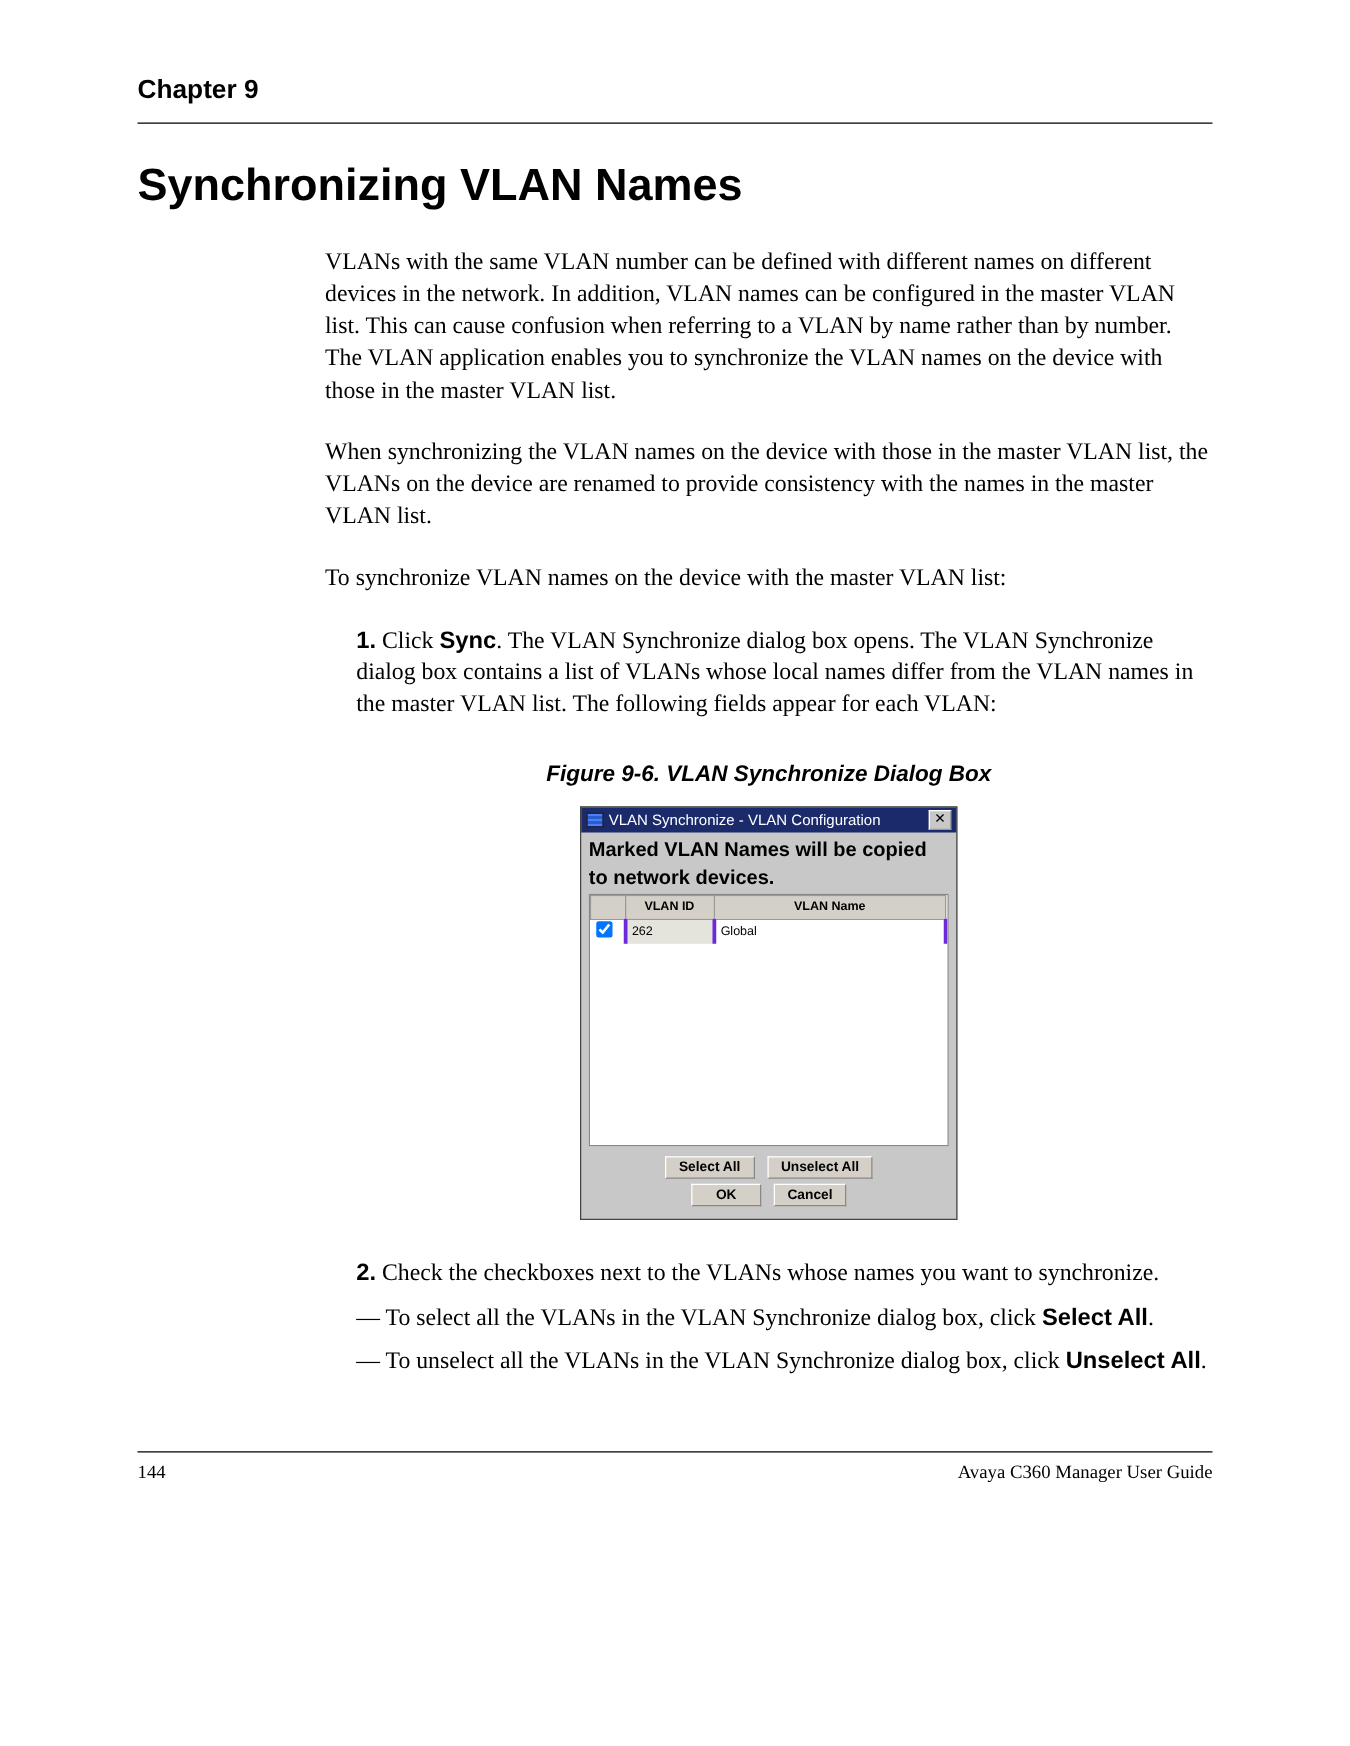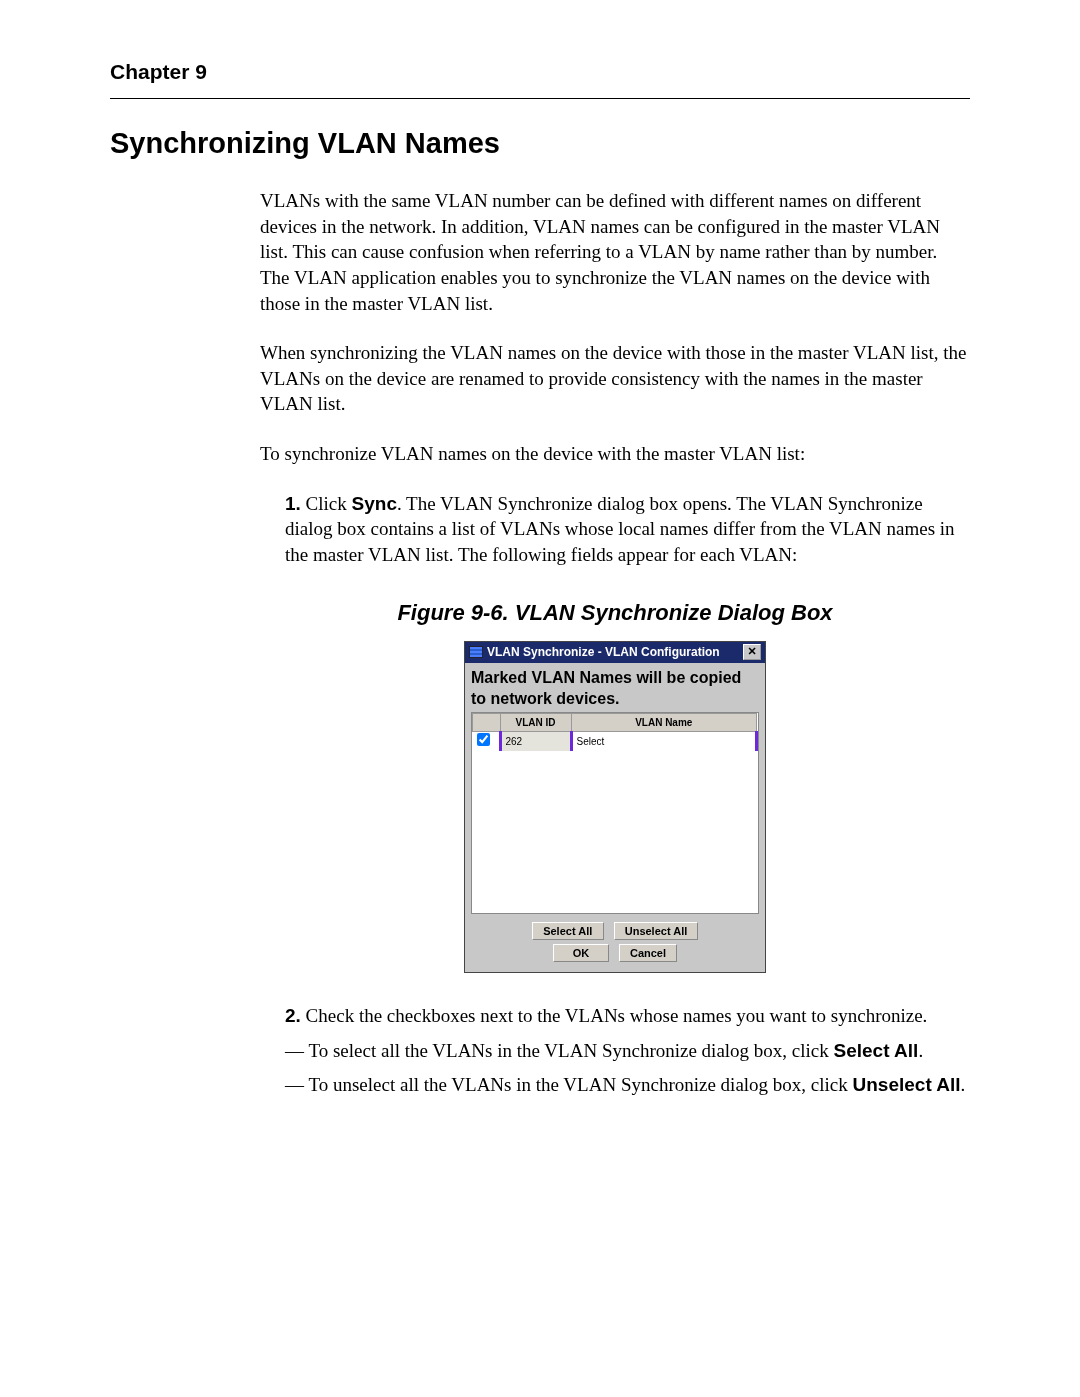--- a/index.html
+++ b/index.html
@@ -21,21 +21,21 @@
     margin-bottom: 14px;
   }
   .hr-top {
     border: none;
     border-top: 1.5px solid #000;
     margin: 0 0 20px 0;
   }
   .section-title {
     font-family: Arial, Helvetica, sans-serif;
     font-weight: bold;
-    font-size: 29px;
+    font-size: 36px;
     margin: 28px 0 28px 0;
   }
   .body-block {
     margin-left: 150px;
     font-size: 19px;
     line-height: 1.35;
   }
   .para {
     margin-bottom: 24px;
   }
@@ -58,21 +58,21 @@
     margin-left: 25px;
     text-indent: -28px;
     padding-left: 28px;
     margin-bottom: 8px;
   }
   .figure-caption {
     text-align: center;
     font-family: Arial, Helvetica, sans-serif;
     font-weight: bold;
     font-style: italic;
-    font-size: 22px;
+    font-size: 18px;
     margin: 30px 0 14px 0;
   }
   
   .dialog-wrap {
     display: flex;
     justify-content: center;
     margin-bottom: 30px;
   }
   .dialog {
     width: 300px;
@@ -81,21 +81,21 @@
     font-family: Tahoma, Arial, sans-serif;
     font-size: 11px;
   }
   .dialog-titlebar {
     background: #1a2a6a;
     color: #fff;
     display: flex;
     align-items: center;
     justify-content: space-between;
     padding: 2px 4px;
-    font-weight: bold;
+    font-weight: normal;
     font-size: 12px;
   }
   .title-left { display:flex; align-items:center; gap:4px; }
   .title-icon {
     width:12px; height:10px;
     background: repeating-linear-gradient(#4a7eff 0 2px, #2a5ecf 2px 4px);
     border:1px solid #223;
   }
   .dlg-close {
     background:#c8c8c8;
@@ -214,21 +214,21 @@
               <tr>
                 <th class="chk-cell"></th>
                 <th>VLAN ID</th>
                 <th>VLAN Name</th>
               </tr>
             </thead>
             <tbody>
               <tr>
                 <td class="chk-cell"><input type="checkbox" checked="" style=""></td>
                 <td class="id-cell">262</td>
-                <td>Select</td>
+                <td>Global</td>
               </tr>
             </tbody>
           </table>
         </div>
         <div class="dialog-buttons">
           <button class="dlg-btn">Select All</button>
           <button class="dlg-btn">Unselect All</button>
         </div>
         <div class="dialog-buttons2">
           <button class="dlg-btn" style="min-width:56px">OK</button>
@@ -242,14 +242,18 @@
     </div>
     <div class="sub-item">
       <span>— </span><span>To select all the VLANs in the VLAN Synchronize dialog box, click </span><span class="bold-sans">Select All</span><span>.</span>
     </div>
     <div class="sub-item">
       <span>— </span><span>To unselect all the VLANs in the VLAN Synchronize dialog box, click </span><span class="bold-sans">Unselect All</span><span>.</span>
     </div>
 
   </div>
 
+  <div class="footer">
+    <span class="footer-left">144</span>
+    <span class="footer-right">Avaya C360 Manager User Guide</span>
+  </div>
 
 </div>
 
 </body></html>

